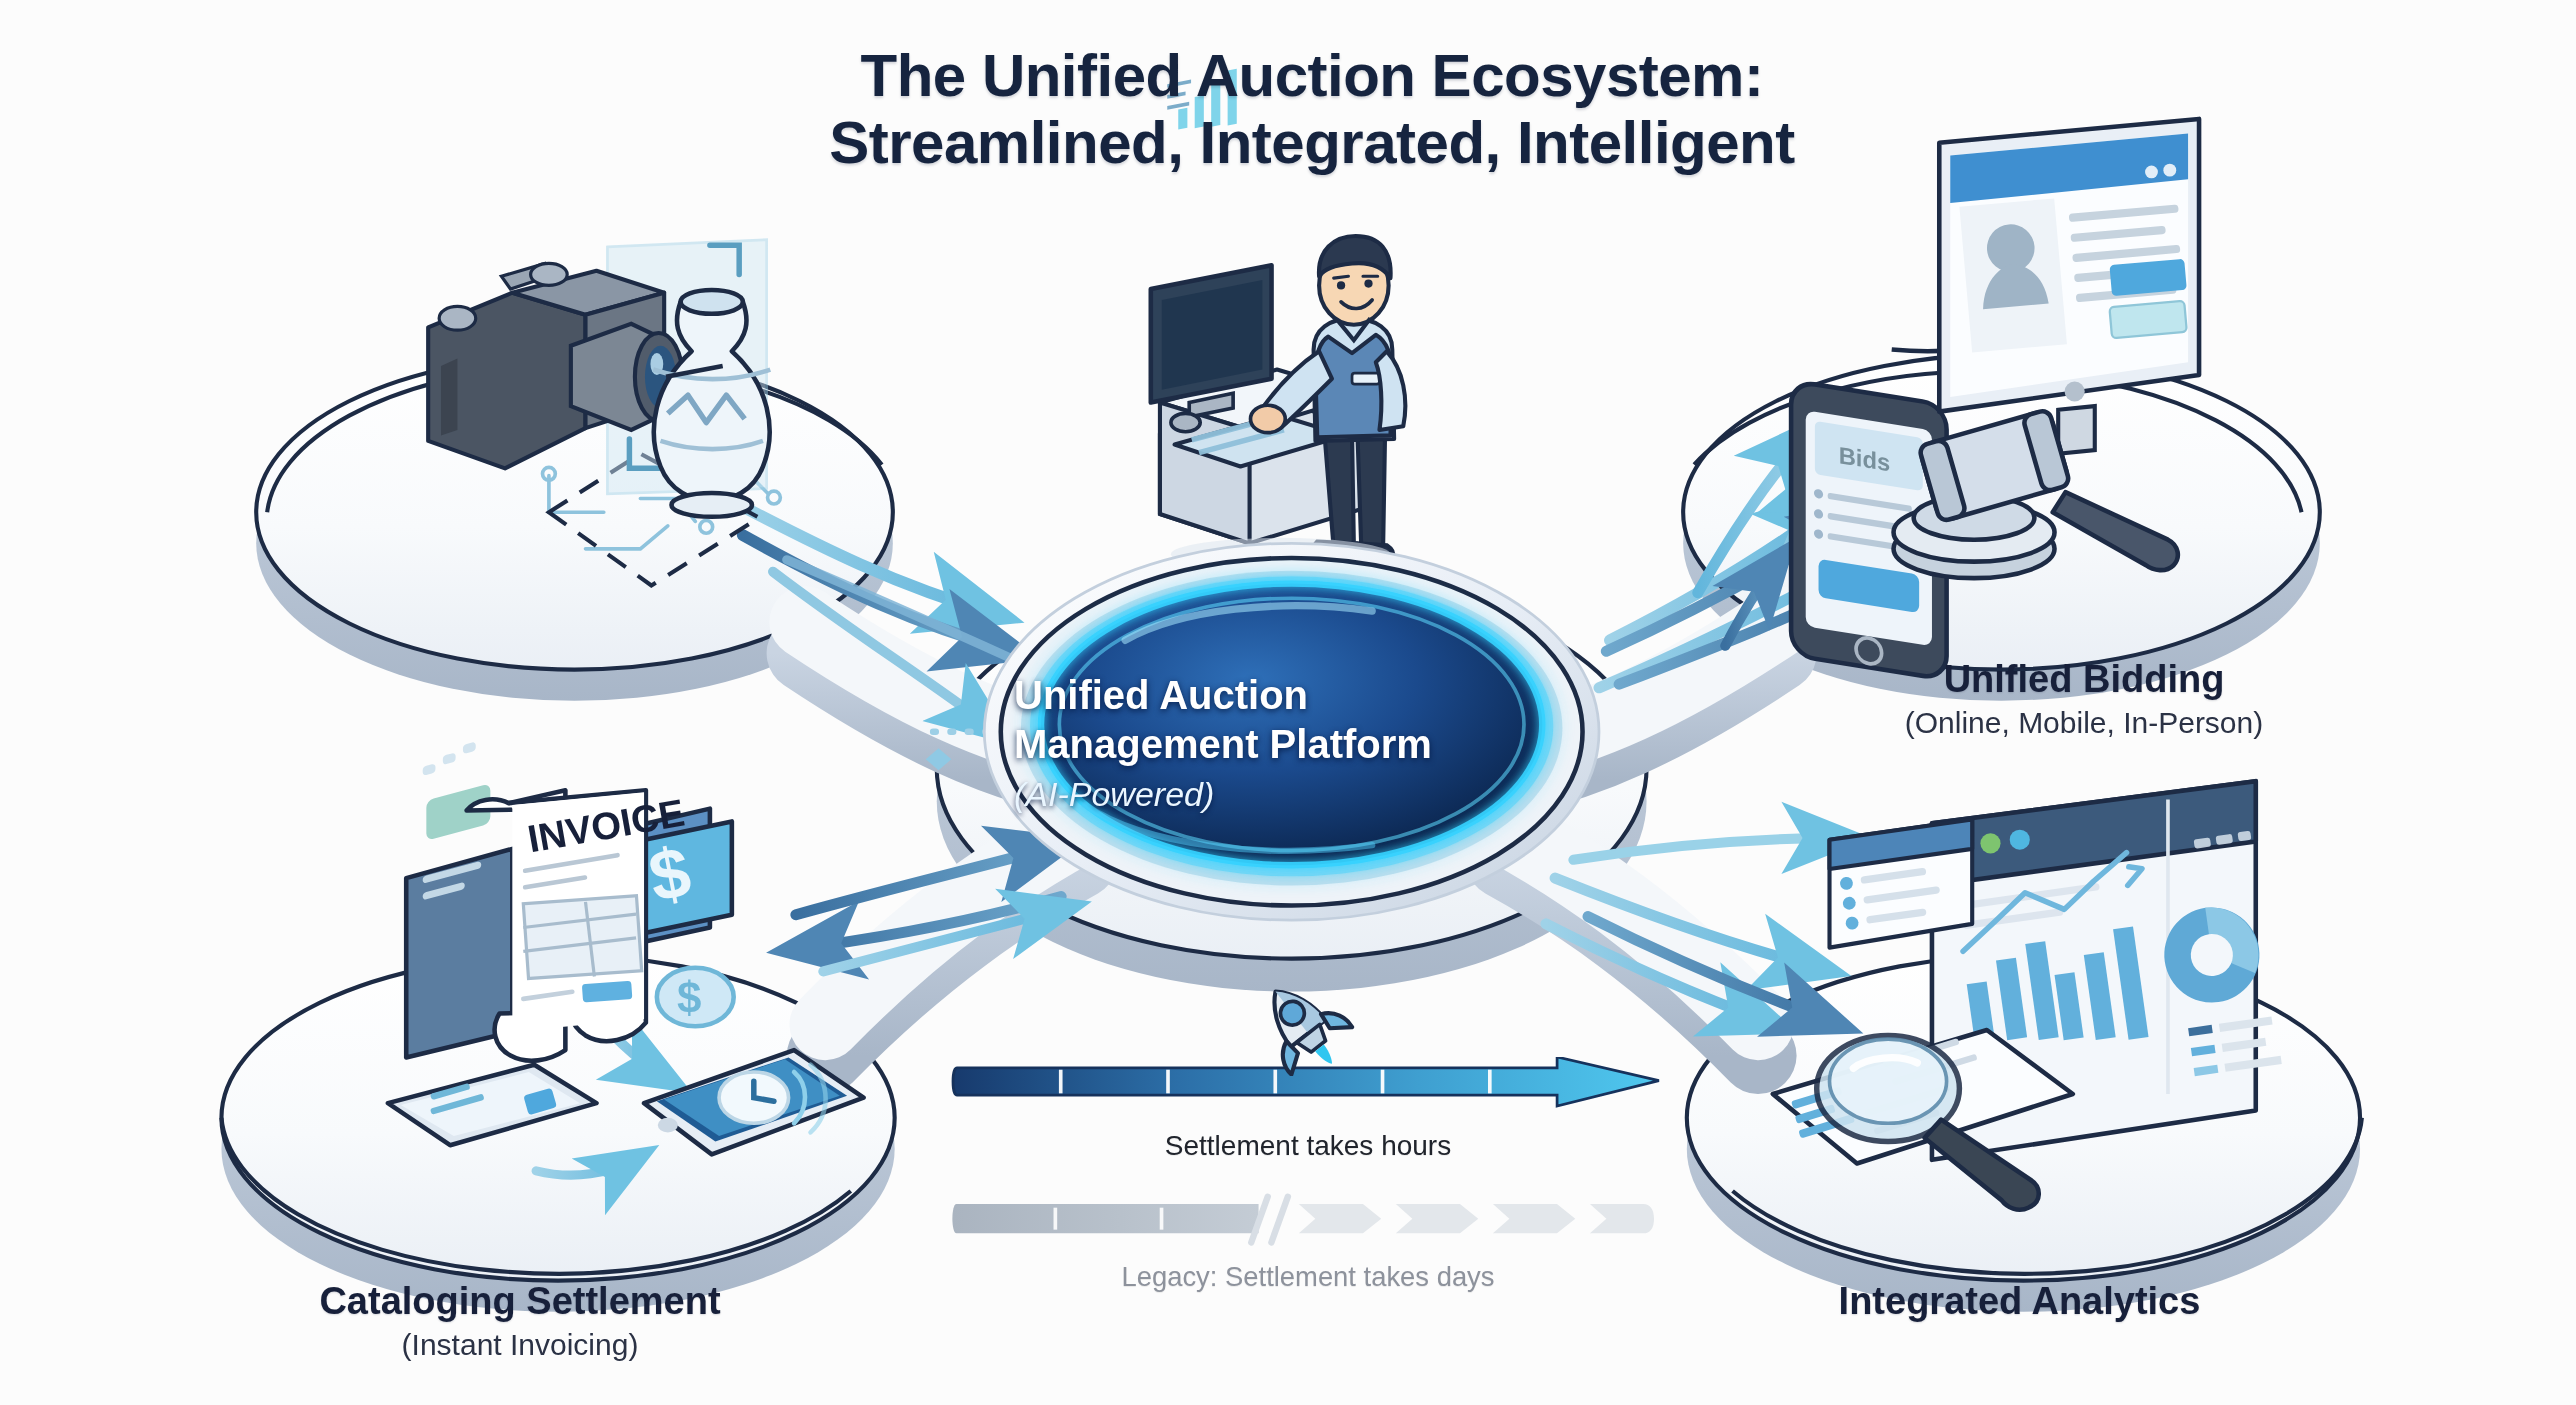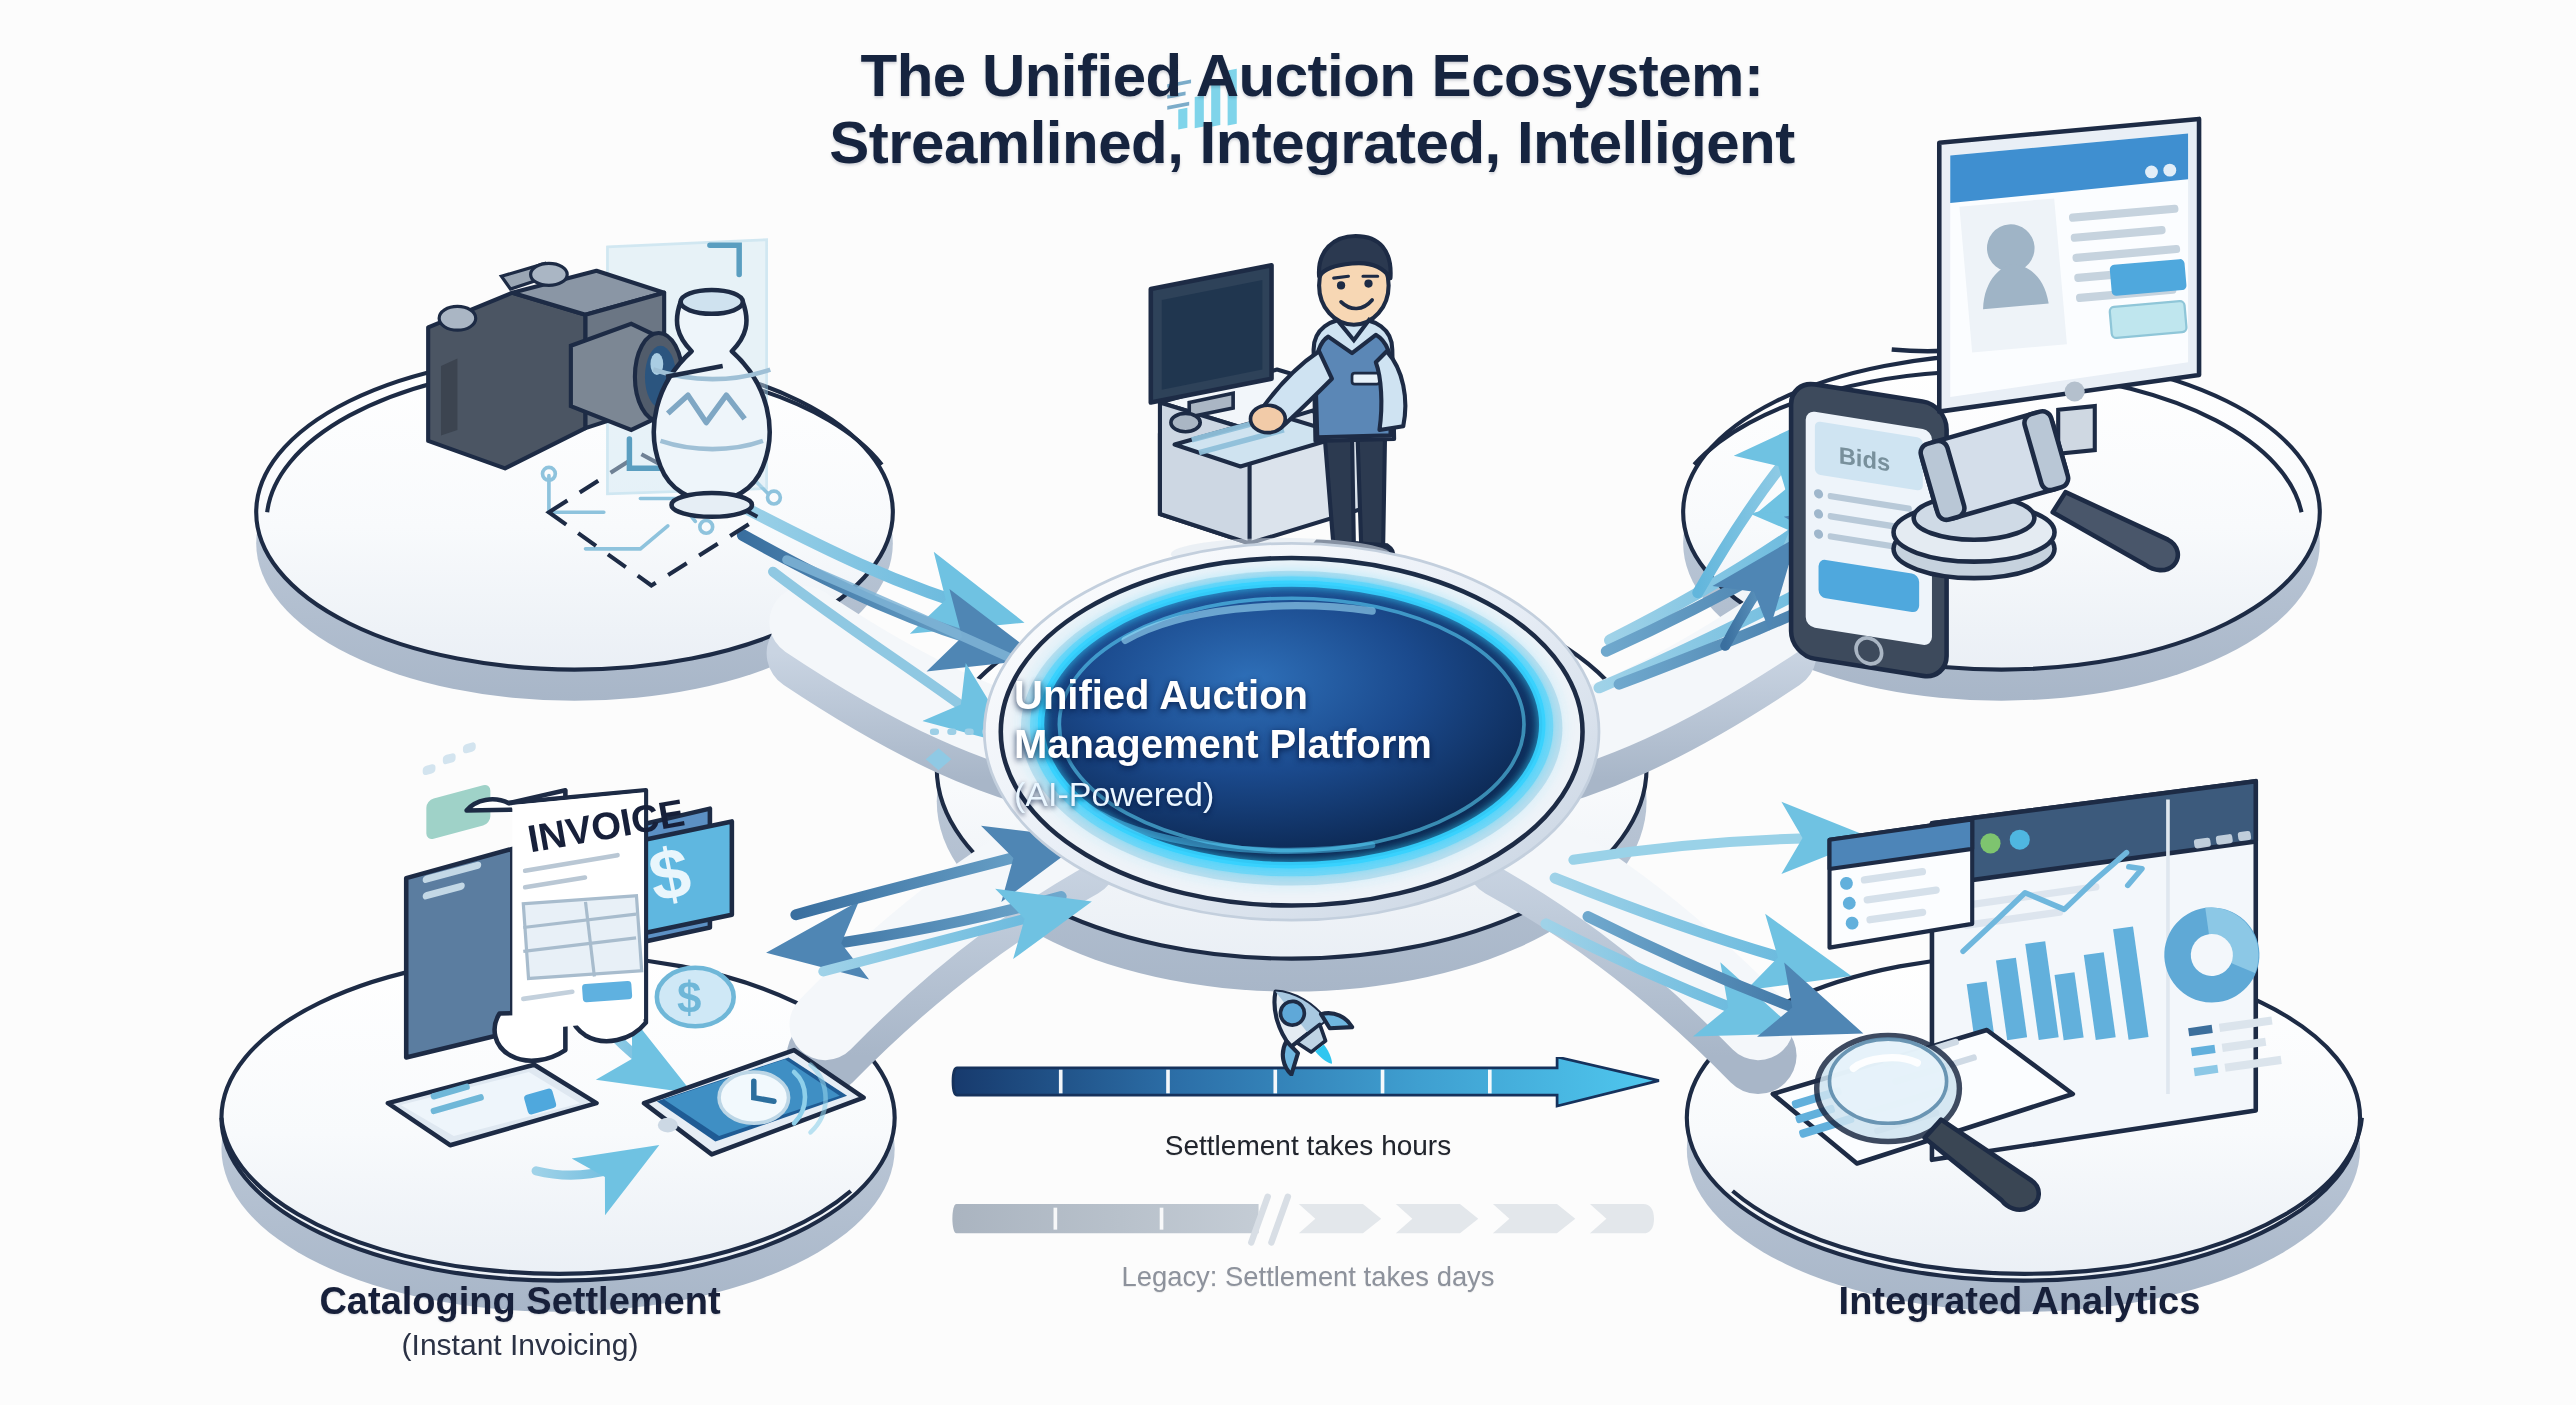--- a/index.html
+++ b/index.html
@@ -47,20 +47,21 @@
     position:absolute;left:1014px;top:671px;width:604px;
     text-align:left;z-index:45;pointer-events:none;
   }
   #hub-text .h1{
     font-size:40px;font-weight:bold;color:#ffffff;line-height:1.22;
     text-shadow:0 1.8px 6.4px rgba(0,20,60,0.85);
   }
   #hub-text .h2{
     font-size:34px;font-weight:normal;color:#eaf6ff;margin-top:6.4px;
     text-shadow:0 1.8px 5.5px rgba(0,20,60,0.8);
+    font-style:italic;
   }
 
   
   #timeline{position:absolute;left:951px;top:1057px;width:714px;z-index:42;}
   .tl-caption{
     text-align:center;font-size:28px;color:#20242c;margin-top:10px;
     text-shadow:0 0.9px 0.9px rgba(0,0,0,.08);
   }
   .tl-caption.legacy{color:#8d929c;font-size:27.4px;}
   .rocket-holder{position:absolute;left:296px;top:-82px;width:110px;height:101px;}
@@ -577,20 +578,24 @@
     <div class="title-line">Streamlined, Integrated, Intelligent</div>
   </div>
 
   <div id="hub-text">
     <div class="h1">Unified Auction</div>
     <div class="h1">Management Platform</div>
     <div class="h2">(AI-Powered)</div>
   </div>
 
 
+  <div class="qlabel" id="label-bidding">
+    <div class="main">Unified Bidding</div>
+    <div class="sub">(Online, Mobile, In-Person)</div>
+  </div>
 
   <div class="qlabel" id="label-settlement">
     <div class="main">Cataloging Settlement</div>
     <div class="sub">(Instant Invoicing)</div>
   </div>
 
   <div class="qlabel" id="label-analytics">
     <div class="main">Integrated Analytics</div>
     <div class="sub"></div>
   </div>

